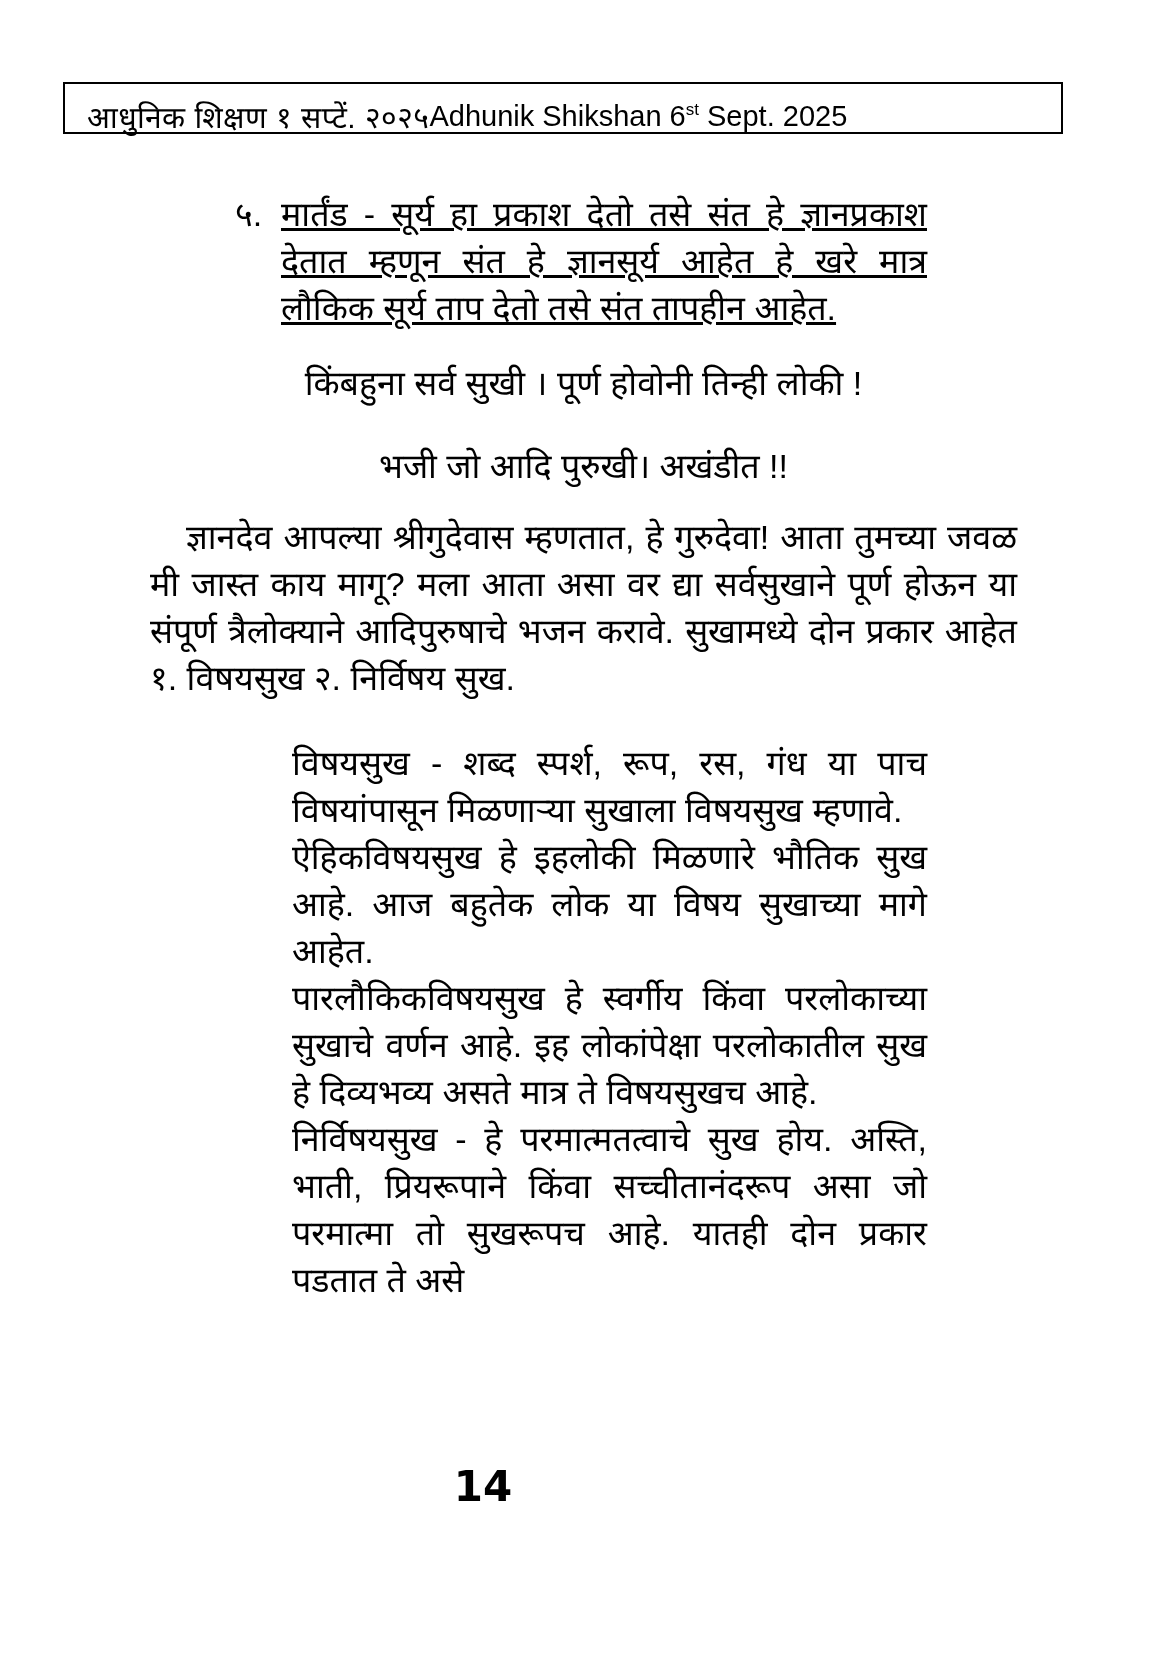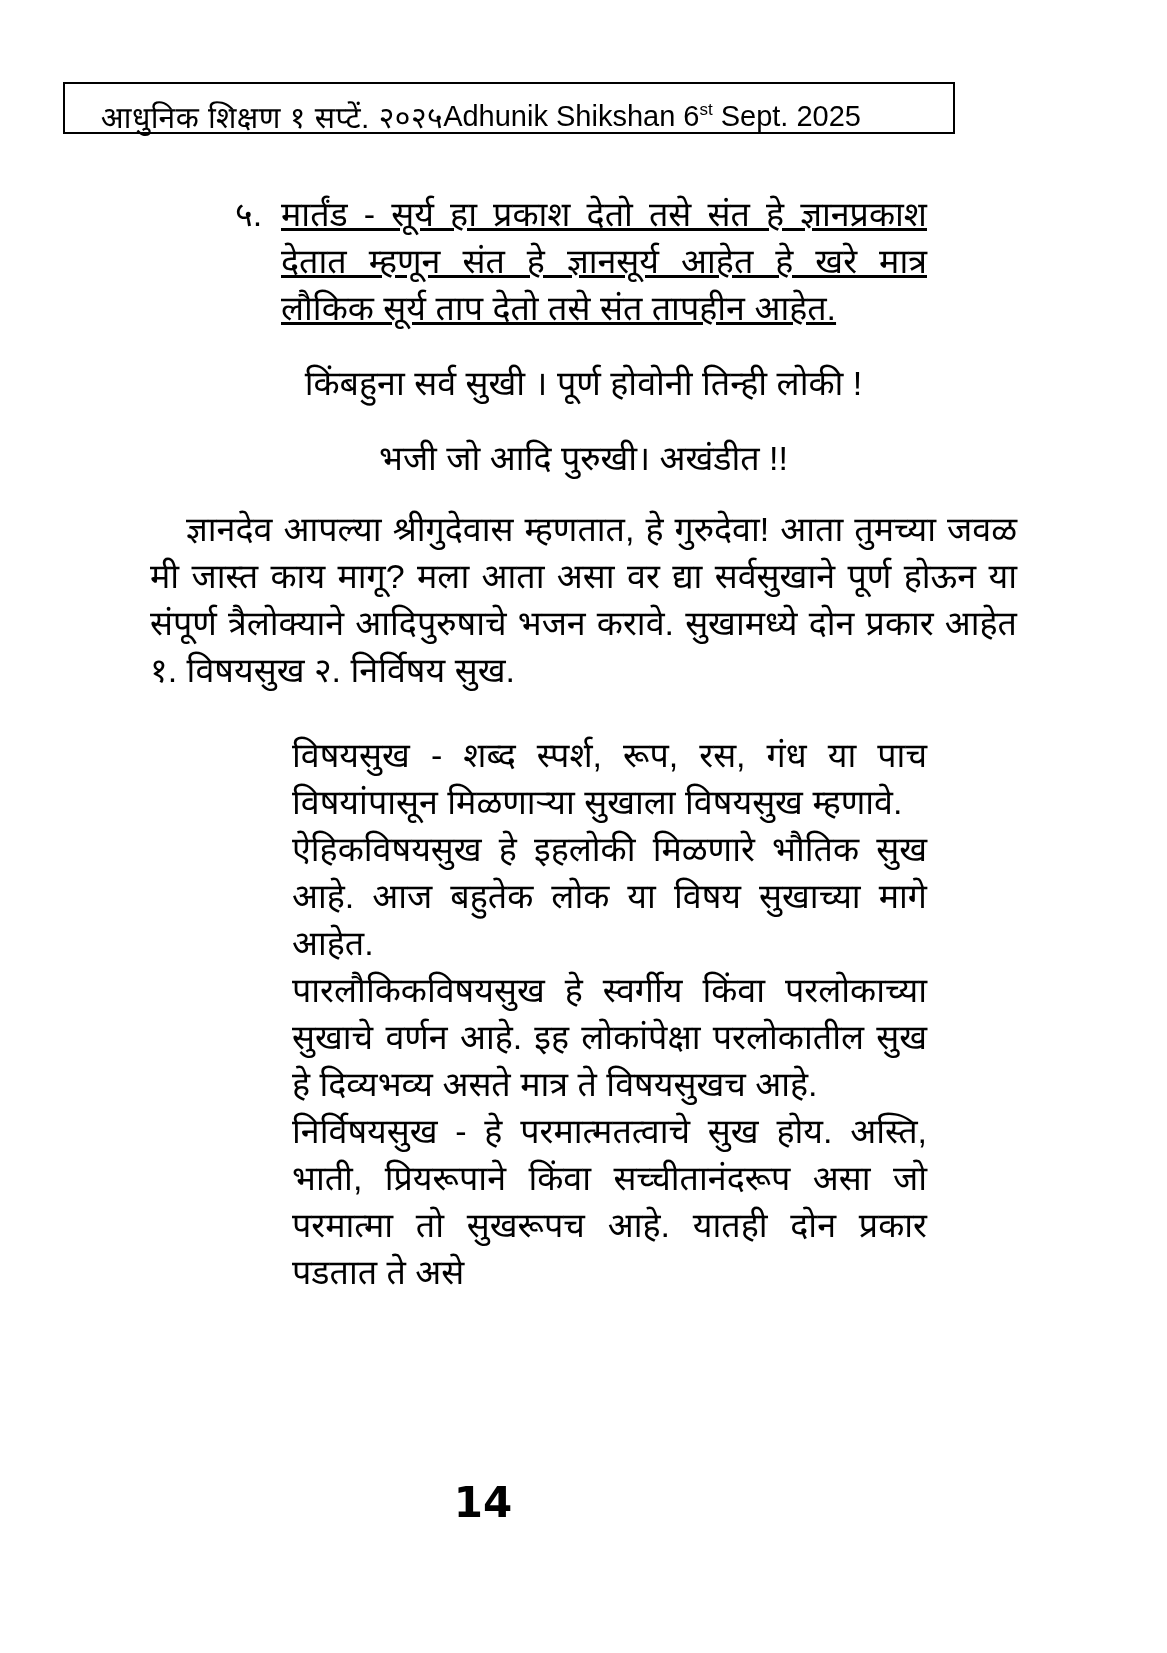--- a/index.html
+++ b/index.html
@@ -15,26 +15,26 @@
   .page {
     width: 1167px;
     height: 1653px;
     padding-top: 82px;
     position: relative;
     background: #ffffff;
   }
   
   .header-box {
     margin-left: 63px;
-    width: 892px;
+    width: 1000px;
     height: 52px;
     border: 2px solid #000000;
     display: flex;
     align-items: center;
-    justify-content: flex-end;
+    justify-content: flex-start;
     padding: 17px 22px 0 22px;
   }
   .header-left {
     font-size: 30px;
     letter-spacing: 0.5px;
   }
   .header-right {
     font-size: 29px;
     white-space: nowrap;
     padding-right: 70px;
@@ -62,21 +62,21 @@
   }
   .item-text {
     flex: 1;
     text-align: justify;
     text-decoration: underline;
   }
   .verse {
     text-align: center;
   }
   .verse-1 { margin-top: 28px; }
-  .verse-2 { margin-top: 28px; }
+  .verse-2 { margin-top: 36px; }
   .para {
     margin-top: 24px;
     text-align: justify;
     text-indent: 36px;
   }
   .sub-block {
     margin-top: 38px;
     padding-left: 105px;
     padding-right: 90px;
   }
@@ -87,21 +87,20 @@
   
   .page-number {
     position: absolute;
     left: 0;
     top: 1462px;
     width: 966px;
     text-align: center;
     font-size: 42px;
     font-weight: bold;
     font-family: "DejaVu Sans", "Liberation Sans", sans-serif;
-    margin-top: 16px;
   }
 </style>
 </head>
 <body>
 
 <div class="page">
 
   <header class="header-box">
     <span class="header-left">आधुनिक शिक्षण १ सप्टें. २०२५</span>
     <span class="header-right">

